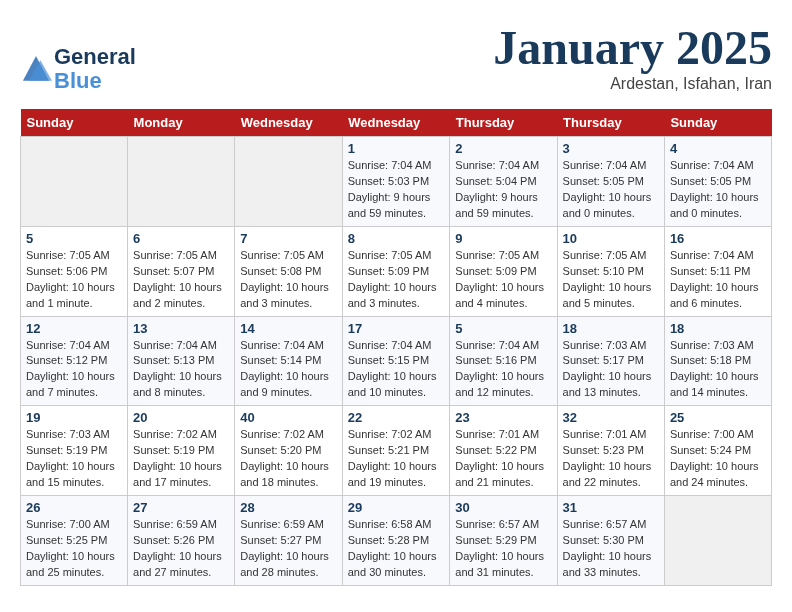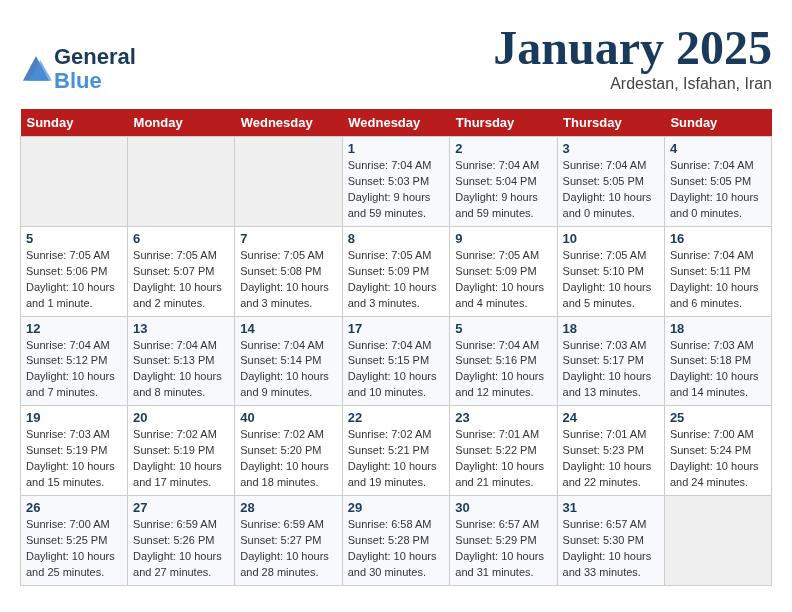--- a/index.html
+++ b/index.html
@@ -217,21 +217,21 @@
         </td>
         <td>
           <div class="day-num">22</div>
           <div class="day-info">Sunrise: 7:02 AM<br>Sunset: 5:21 PM<br>Daylight: 10 hours and 19 minutes.</div>
         </td>
         <td>
           <div class="day-num">23</div>
           <div class="day-info">Sunrise: 7:01 AM<br>Sunset: 5:22 PM<br>Daylight: 10 hours and 21 minutes.</div>
         </td>
         <td>
-          <div class="day-num">24</div>
+          <div class="day-num">32</div>
           <div class="day-info">Sunrise: 7:01 AM<br>Sunset: 5:23 PM<br>Daylight: 10 hours and 22 minutes.</div>
         </td>
         <td>
           <div class="day-num">25</div>
           <div class="day-info">Sunrise: 7:00 AM<br>Sunset: 5:24 PM<br>Daylight: 10 hours and 24 minutes.</div>
         </td>
       </tr>
       <tr>
         <td>
           <div class="day-num">26</div>

